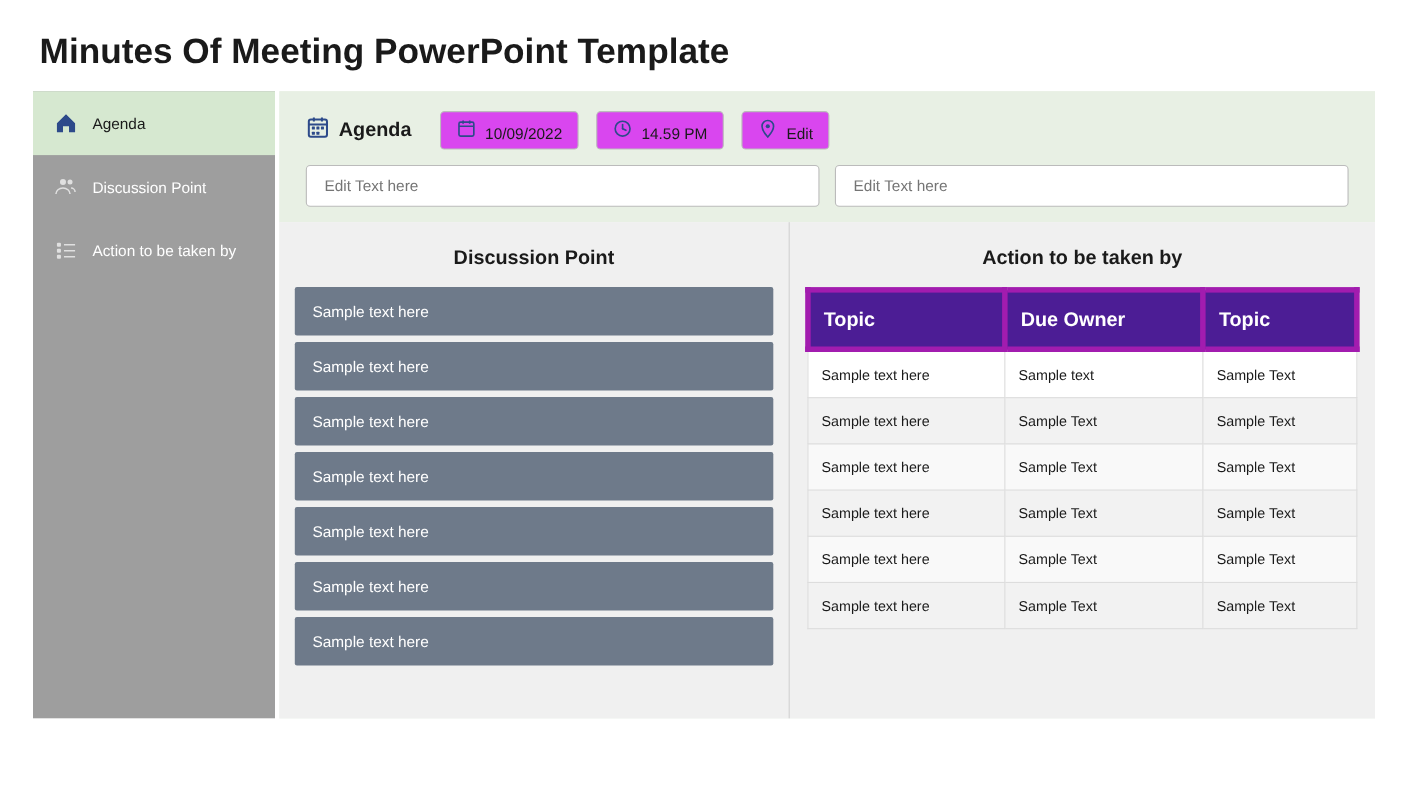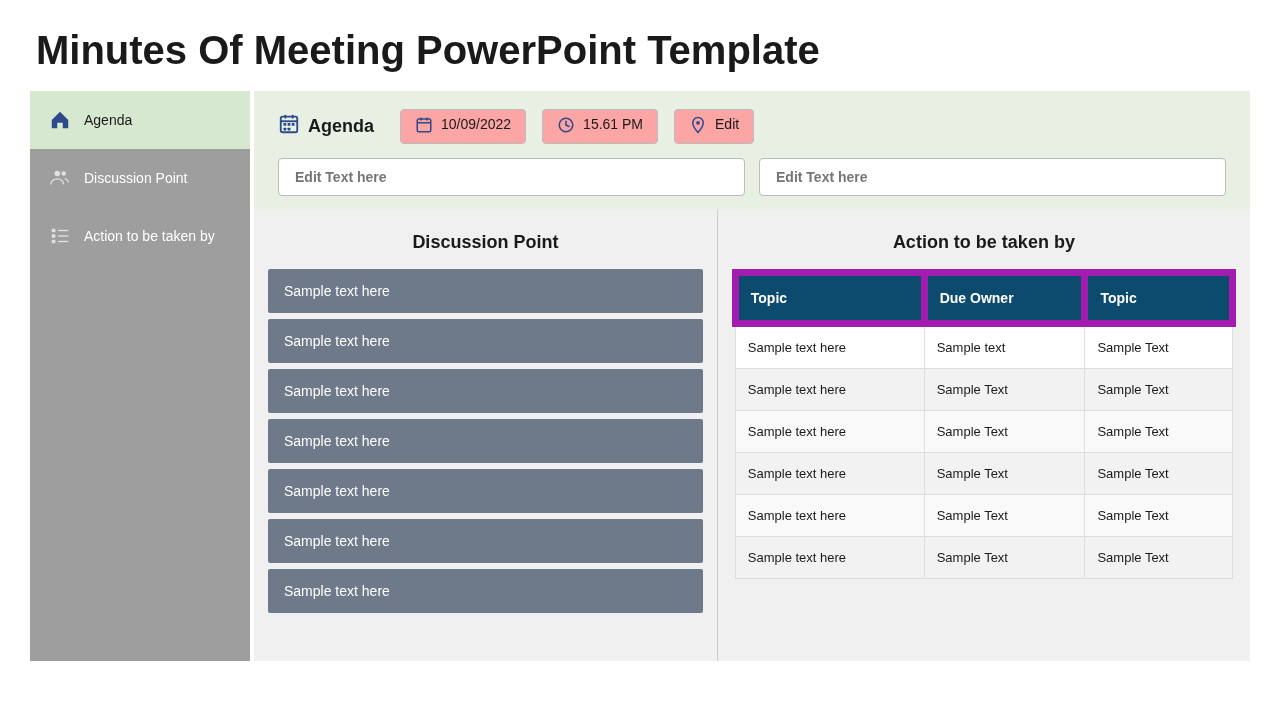--- a/index.html
+++ b/index.html
@@ -5,21 +5,21 @@
     * { box-sizing: border-box; margin: 0; padding: 0; }
     body {
       font-family: 'Segoe UI', Arial, sans-serif;
       background: #fff;
       width: 1280px;
       min-height: 720px;
       overflow: hidden;
     }
 
     .page-title {
-      font-size: 40px;
+      font-size: 32px;
       font-weight: 700;
       color: #1a1a1a;
       padding: 28px 36px 18px 36px;
     }
 
     .main-container {
       display: flex;
       flex-direction: row;
       margin: 0 30px;
       gap: 4px;
@@ -99,23 +99,23 @@
       margin-right: 10px;
     }
 
     .header-title-group .icon {
       color: #2d4a8a;
       font-size: 20px;
     }
 
     .header-badge {
       display: flex;
-      align-items: flex-start;
+      align-items: flex-end;
       gap: 8px;
-      background: #fca5a5;
+      background: #d946ef;
       border: 1px solid #bbb;
       border-radius: 4px;
       padding: 6px 14px;
       font-size: 14px;
       color: #1a1a1a;
     }
 
     .header-inputs {
       display: flex;
       gap: 14px;
@@ -123,21 +123,20 @@
 
     .header-input {
       flex: 1;
       background: #fff;
       border: 1px solid #bbb;
       border-radius: 4px;
       padding: 10px 16px;
       font-size: 14px;
       color: #be185d;
       outline: none;
-      font-weight: bold;
     }
 
     
     .tables-section {
       display: flex;
       flex-direction: row;
       background: #f5f5f5;
       flex: 1;
       gap: 0;
     }
@@ -180,27 +179,27 @@
     }
 
     
     .action-table {
       width: calc(100% - 28px);
       margin: 0 14px 14px 14px;
       border-collapse: collapse;
     }
 
     .action-table th {
-      background: #0c4a6e;
+      background: #4c1d95;
       color: #fff;
-      font-size: 14px;
+      font-size: 18px;
       font-weight: 600;
       padding: 14px 12px;
       text-align: left;
-      border: 7px solid #a21caf;
+      border: 5px solid #a21caf;
     }
 
     .action-table td {
       background: #fff;
       font-size: 13px;
       color: #1a1a1a;
       padding: 13px 12px;
       border: 1px solid #ddd;
     }
 
@@ -292,21 +291,21 @@
         </div>
 
         <div class="header-badge">
           <span>
             <svg width="18" height="18" viewBox="0 0 24 24" fill="none" xmlns="http://www.w3.org/2000/svg">
               <circle cx="12" cy="12" r="9" stroke="#2d4a8a" stroke-width="2" fill="none"></circle>
               <line x1="12" y1="7" x2="12" y2="12" stroke="#2d4a8a" stroke-width="2" stroke-linecap="round"></line>
               <line x1="12" y1="12" x2="16" y2="14" stroke="#2d4a8a" stroke-width="2" stroke-linecap="round"></line>
             </svg>
           </span>
-          <span>15.61 PM</span>
+          <span>14.59 PM</span>
         </div>
 
         <div class="header-badge">
           <span>
             <svg width="18" height="18" viewBox="0 0 24 24" fill="none" xmlns="http://www.w3.org/2000/svg">
               <path d="M12 2C8.13 2 5 5.13 5 9c0 5.25 7 13 7 13s7-7.75 7-13c0-3.87-3.13-7-7-7z" stroke="#2d4a8a" stroke-width="2" fill="none"></path>
               <circle cx="12" cy="9" r="2.5" fill="#2d4a8a"></circle>
             </svg>
           </span>
           <span>Edit</span>

